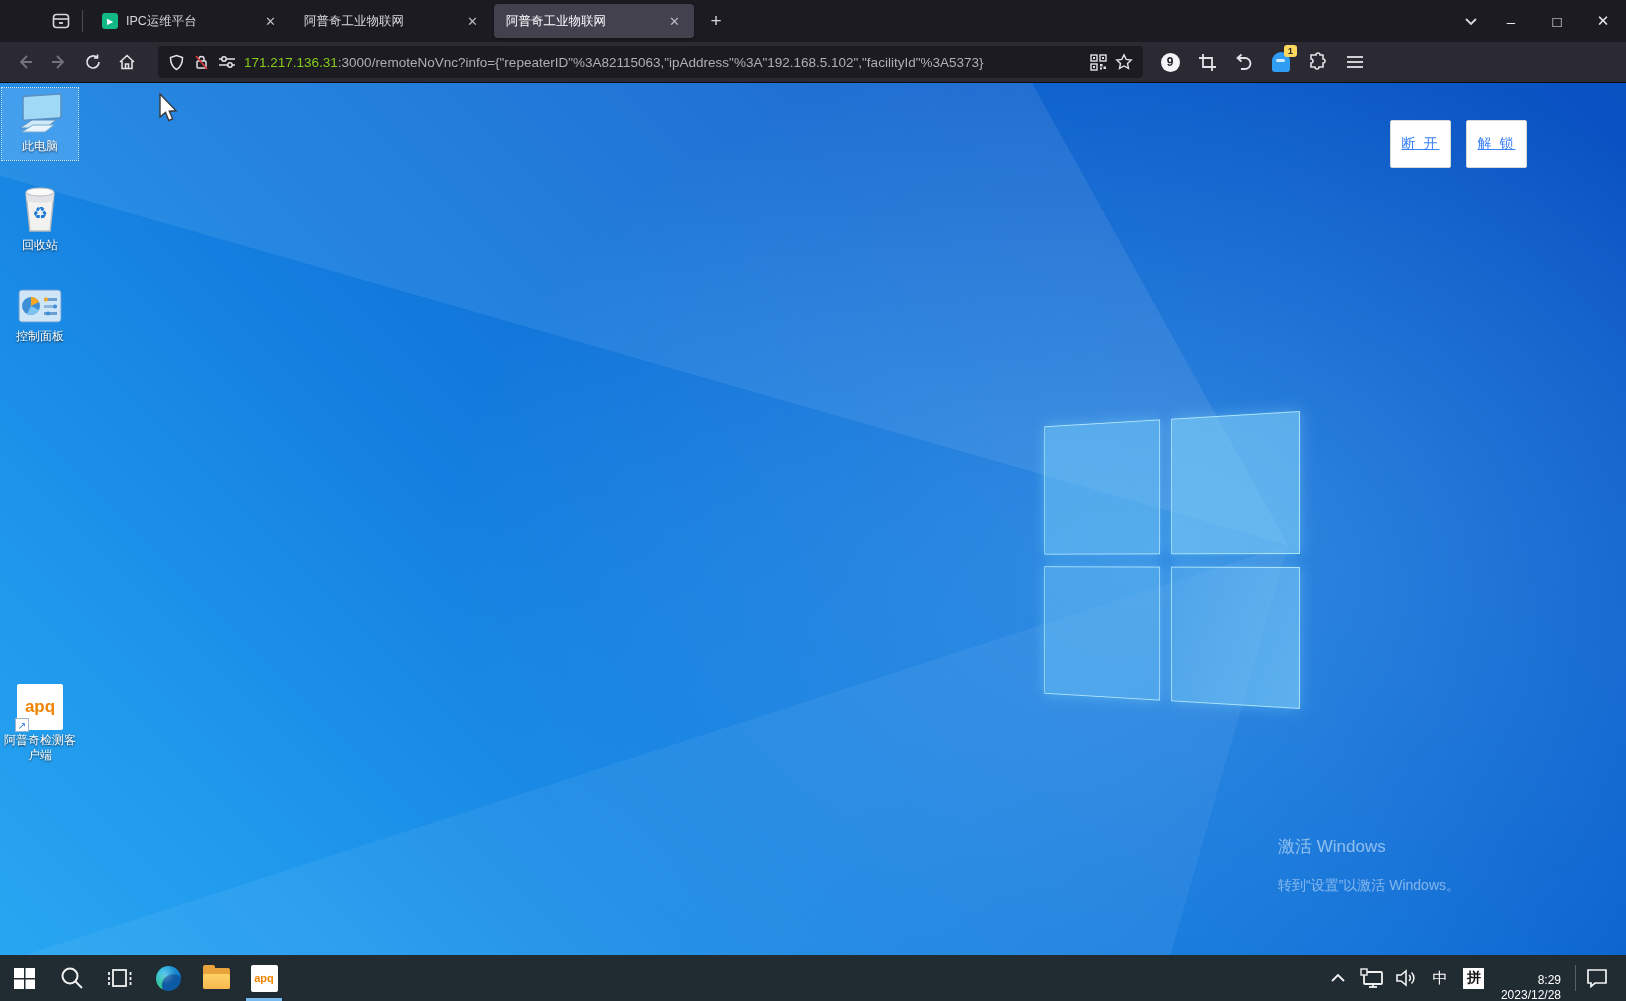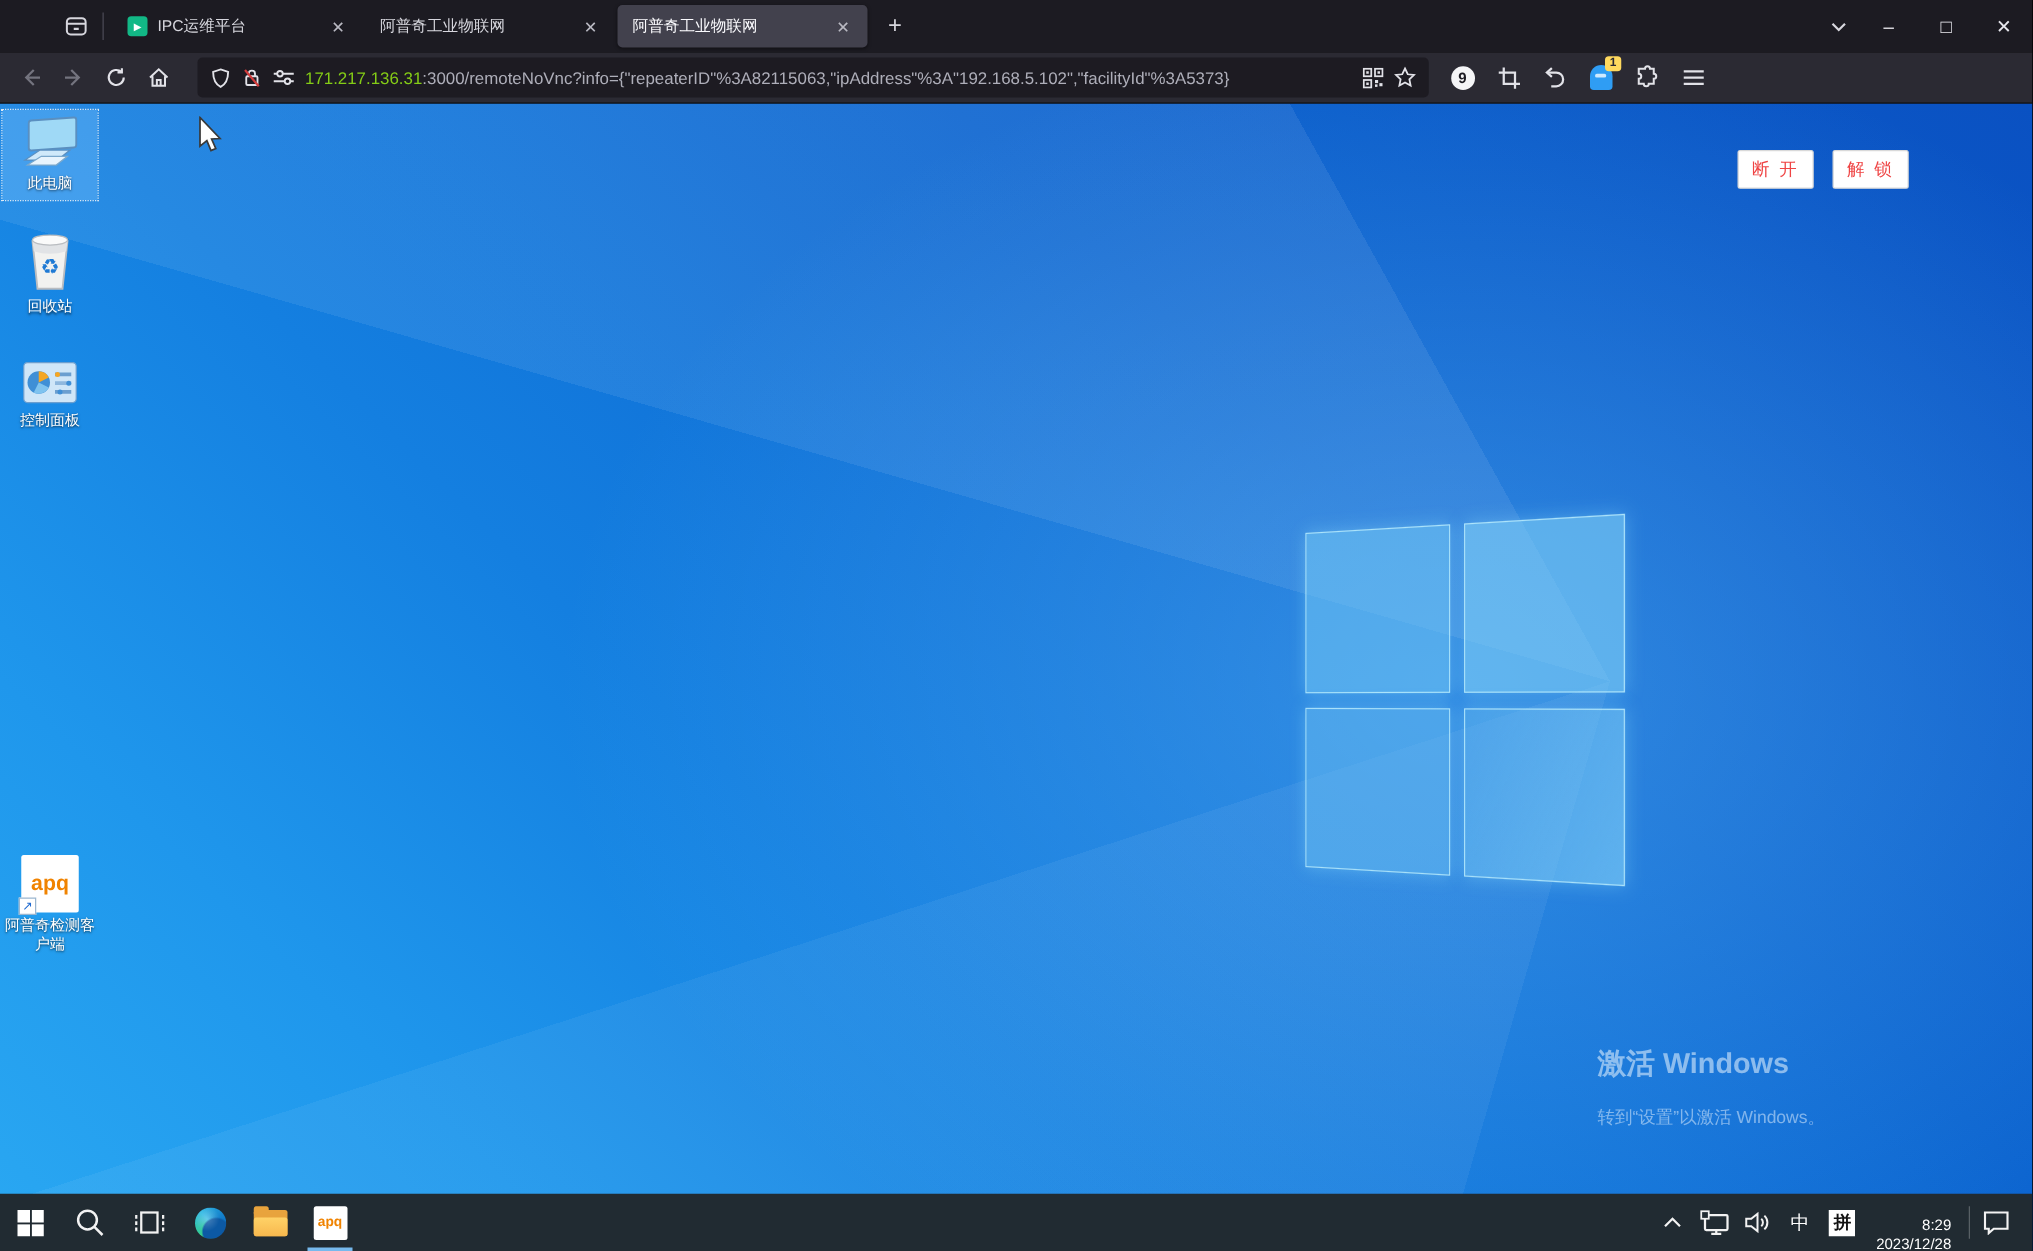--- a/index.html
+++ b/index.html
@@ -65,38 +65,38 @@
     transform:perspective(760px) rotateY(-17deg); transform-origin:100% 50%;
     display:grid; grid-template-columns:1fr 1fr; grid-template-rows:1fr 1fr; gap:13px; }
   .pane { border:1px solid rgba(200,245,255,.75); box-shadow:0 0 14px rgba(150,230,255,.35); }
   .pane.tl { background:rgba(120,205,248,.50); }
   .pane.tr { background:rgba(135,215,250,.55); }
   .pane.bl { background:rgba(110,195,245,.45); }
   .pane.br { background:linear-gradient(115deg, rgba(105,190,242,.42), rgba(140,218,252,.55)); }
 
   
   .vnc-buttons { position:absolute; top:37px; right:99px; display:flex; gap:15px; }
-  .vnc-btn { width:61px; height:31px; background:#fff; border:1px solid #d9d9d9; border-radius:2px;
-    font-size:14px; color:#ef4444; display:flex; align-items:center; justify-content:center; letter-spacing:2px; }
+  .vnc-btn { width:61px; height:48px; background:#fff; border:1px solid #d9d9d9; border-radius:2px;
+    font-size:14px; color:#3b82f6; display:flex; align-items:center; justify-content:center; letter-spacing:2px;text-decoration:underline; }
 
   
   .dicon { position:absolute; width:76px; display:flex; flex-direction:column; align-items:center; }
   .dicon .label { margin-top:3px; font-size:12px; color:#fff; text-align:center; line-height:15px;
     text-shadow:0 1px 2px rgba(0,0,0,.75); }
   .dicon.selected { background:rgba(120,195,255,.35); outline:1px dotted #dce9f5; }
   .apq-tile { width:46px; height:46px; background:#fff; border-radius:2px; position:relative;
     display:flex; align-items:center; justify-content:center; }
   .apq-text { color:#f08300; font-weight:bold; font-size:17px; letter-spacing:0; }
   .shortcut-arrow { position:absolute; left:-2px; bottom:-2px; width:14px; height:14px; background:#fff;
     border:1px solid #9bb6cf; display:flex; align-items:center; justify-content:center;
     font-size:10px; color:#1f6ad1; }
 
   
   .watermark { position:absolute; right:166px; top:752px; text-align:left; pointer-events:none; }
-  .watermark .l1 { font-size:23px; color:rgba(235,245,255,.55);font-weight:bold; }
+  .watermark .l1 { font-size:17px; color:rgba(235,245,255,.55); }
   .watermark .l2 { font-size:14px; color:rgba(235,245,255,.50); margin-top:19px; }
 
   
   .cursor { position:absolute; left:158px; top:10px; }
 
   
   .taskbar { position:absolute; left:0; bottom:0; width:100%; height:46px; background:#212b32;
     display:flex; align-items:stretch; }
   .tb-btn { width:48px; display:flex; align-items:center; justify-content:center; position:relative; }
   .tb-btn.running:after { content:""; position:absolute; left:6px; right:6px; bottom:0; height:3px;

